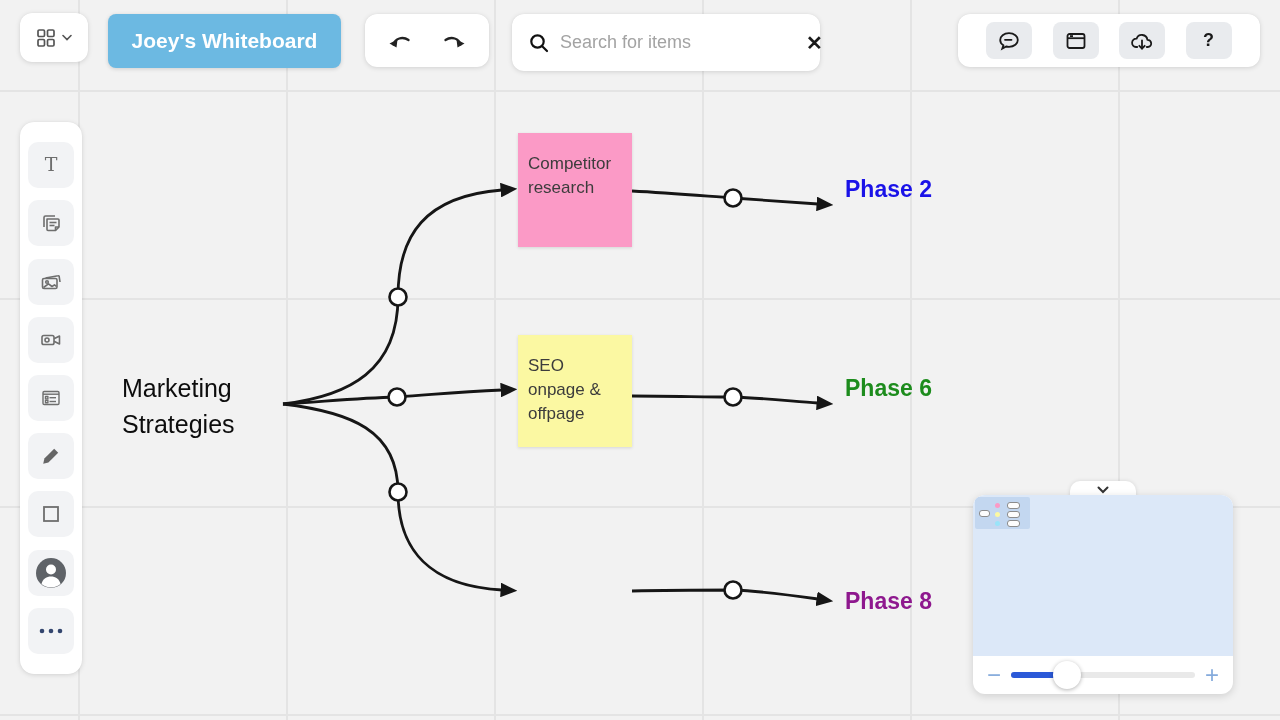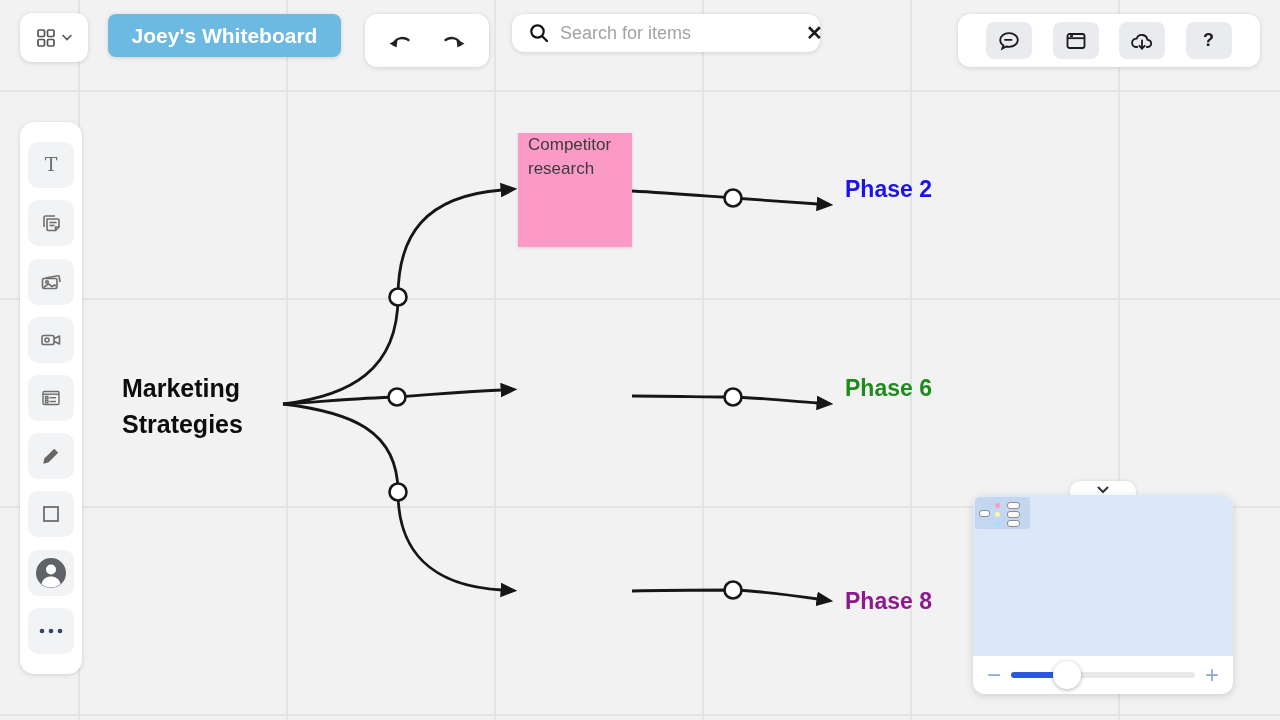--- a/index.html
+++ b/index.html
@@ -18,29 +18,29 @@
     background-position:78px 90px;
   }
   .card {
     position:absolute; background:#fff; border-radius:12px;
     box-shadow:0 1px 5px rgba(0,0,0,0.13), 0 0 1px rgba(0,0,0,0.08);
     display:flex; align-items:center;
   }
   
   #menu-card { left:20px; top:13px; width:68px; height:49px; justify-content:center; gap:6px; cursor:pointer; }
   #title-btn {
-    position:absolute; left:108px; top:14px; width:233px; height:43px;
+    position:absolute; left:108px; top:14px; width:233px; height:54px;
     border:none; border-radius:8px; color:#fff; font-weight:bold; font-size:21px;
     display:flex; align-items:center; justify-content:center; cursor:pointer;
     box-shadow:0 1px 4px rgba(0,0,0,0.15);
     font-family:"Liberation Sans", sans-serif;
   }
   #history-card { left:365px; top:14px; width:124px; height:53px; justify-content:space-evenly; }
   .icon-btn { background:none; border:none; cursor:pointer; display:flex; align-items:center; justify-content:center; padding:4px; }
-  #search-card { left:512px; top:14px; width:308px; height:38px; padding:0 16px; gap:10px; }
+  #search-card { left:512px; top:14px; width:308px; height:57px; padding:0 16px; gap:10px; }
   #search-input {
     flex:1; border:none; outline:none; font-size:18px; color:#333; background:transparent;
     font-family:"Liberation Sans", sans-serif;
   }
   #search-input::placeholder { color:#a3a3a3; }
   #search-clear { font-size:20px; font-weight:bold; color:#1a1a1a; line-height:1; }
   #actions-card { left:958px; top:14px; width:302px; height:53px; justify-content:space-evenly; padding:0 8px; }
   .sq-btn {
     width:46px; height:37px; border:none; border-radius:8px; background:#e9ebee;
     display:flex; align-items:center; justify-content:center; cursor:pointer;
@@ -50,24 +50,24 @@
   
   #toolbar { left:20px; top:122px; width:62px; height:552px; border-radius:14px;
     flex-direction:column; justify-content:space-evenly; padding:8px 0; }
   .tool-btn {
     width:46px; height:46px; border:none; border-radius:10px; background:#f2f3f5;
     display:flex; align-items:center; justify-content:center; cursor:pointer;
   }
   
   #root-label {
     position:absolute; left:122px; top:370px; width:175px;
-    font-size:25px; font-weight:bold; color:#0d0d0d; line-height:36px;
+    font-size:25px; font-weight:normal; color:#0d0d0d; line-height:36px;
   }
   .note {
-    position:absolute; width:114px; height:114px; padding:0 10px;
+    position:absolute; width:114px; height:114px; padding:19px 10px;
     font-size:17px; color:#3c3c3c; line-height:1.42;
     box-shadow:0 1px 3px rgba(0,0,0,0.12);
   }
   #note-0 { left:518px; top:133px; }
   #note-1 { left:518px; top:335px; height:112px; }
   #note-2 { left:518px; top:528px; height:112px; }
   .phase { position:absolute; left:845px; font-size:23px; font-weight:bold; }
   #phase-0 { top:176px; }
   #phase-1 { top:375px; }
   #phase-2 { top:588px; }
@@ -126,20 +126,23 @@
       <circle cx="733" cy="397" r="8.5"></circle>
       <circle cx="733" cy="590" r="8.5"></circle>
     </g>
   </svg>
 
   <div id="root-label">Marketing Strategies</div>
 
   <div class="note" id="note-0" style="background-color: rgb(251, 154, 198);">
     <span>Competitor research</span>
   </div>
+  <div class="note" id="note-1" style="background-color: rgb(251, 248, 162);">
+    <span>SEO onpage &amp; offpage</span>
+  </div>
 
   <div class="phase" id="phase-0" style="color: rgb(26, 18, 232);">Phase 2</div>
   <div class="phase" id="phase-1" style="color: rgb(29, 140, 29);">Phase 6</div>
   <div class="phase" id="phase-2" style="color: rgb(142, 24, 142);">Phase 8</div>
 
   <div class="card" id="menu-card">
     <span>
       <svg width="20" height="20" viewBox="0 0 20 20" fill="none" stroke="#555" stroke-width="1.7">
         <rect x="2" y="2" width="6.5" height="6.5" rx="1.2"></rect>
         <rect x="11.5" y="2" width="6.5" height="6.5" rx="1.2"></rect>

